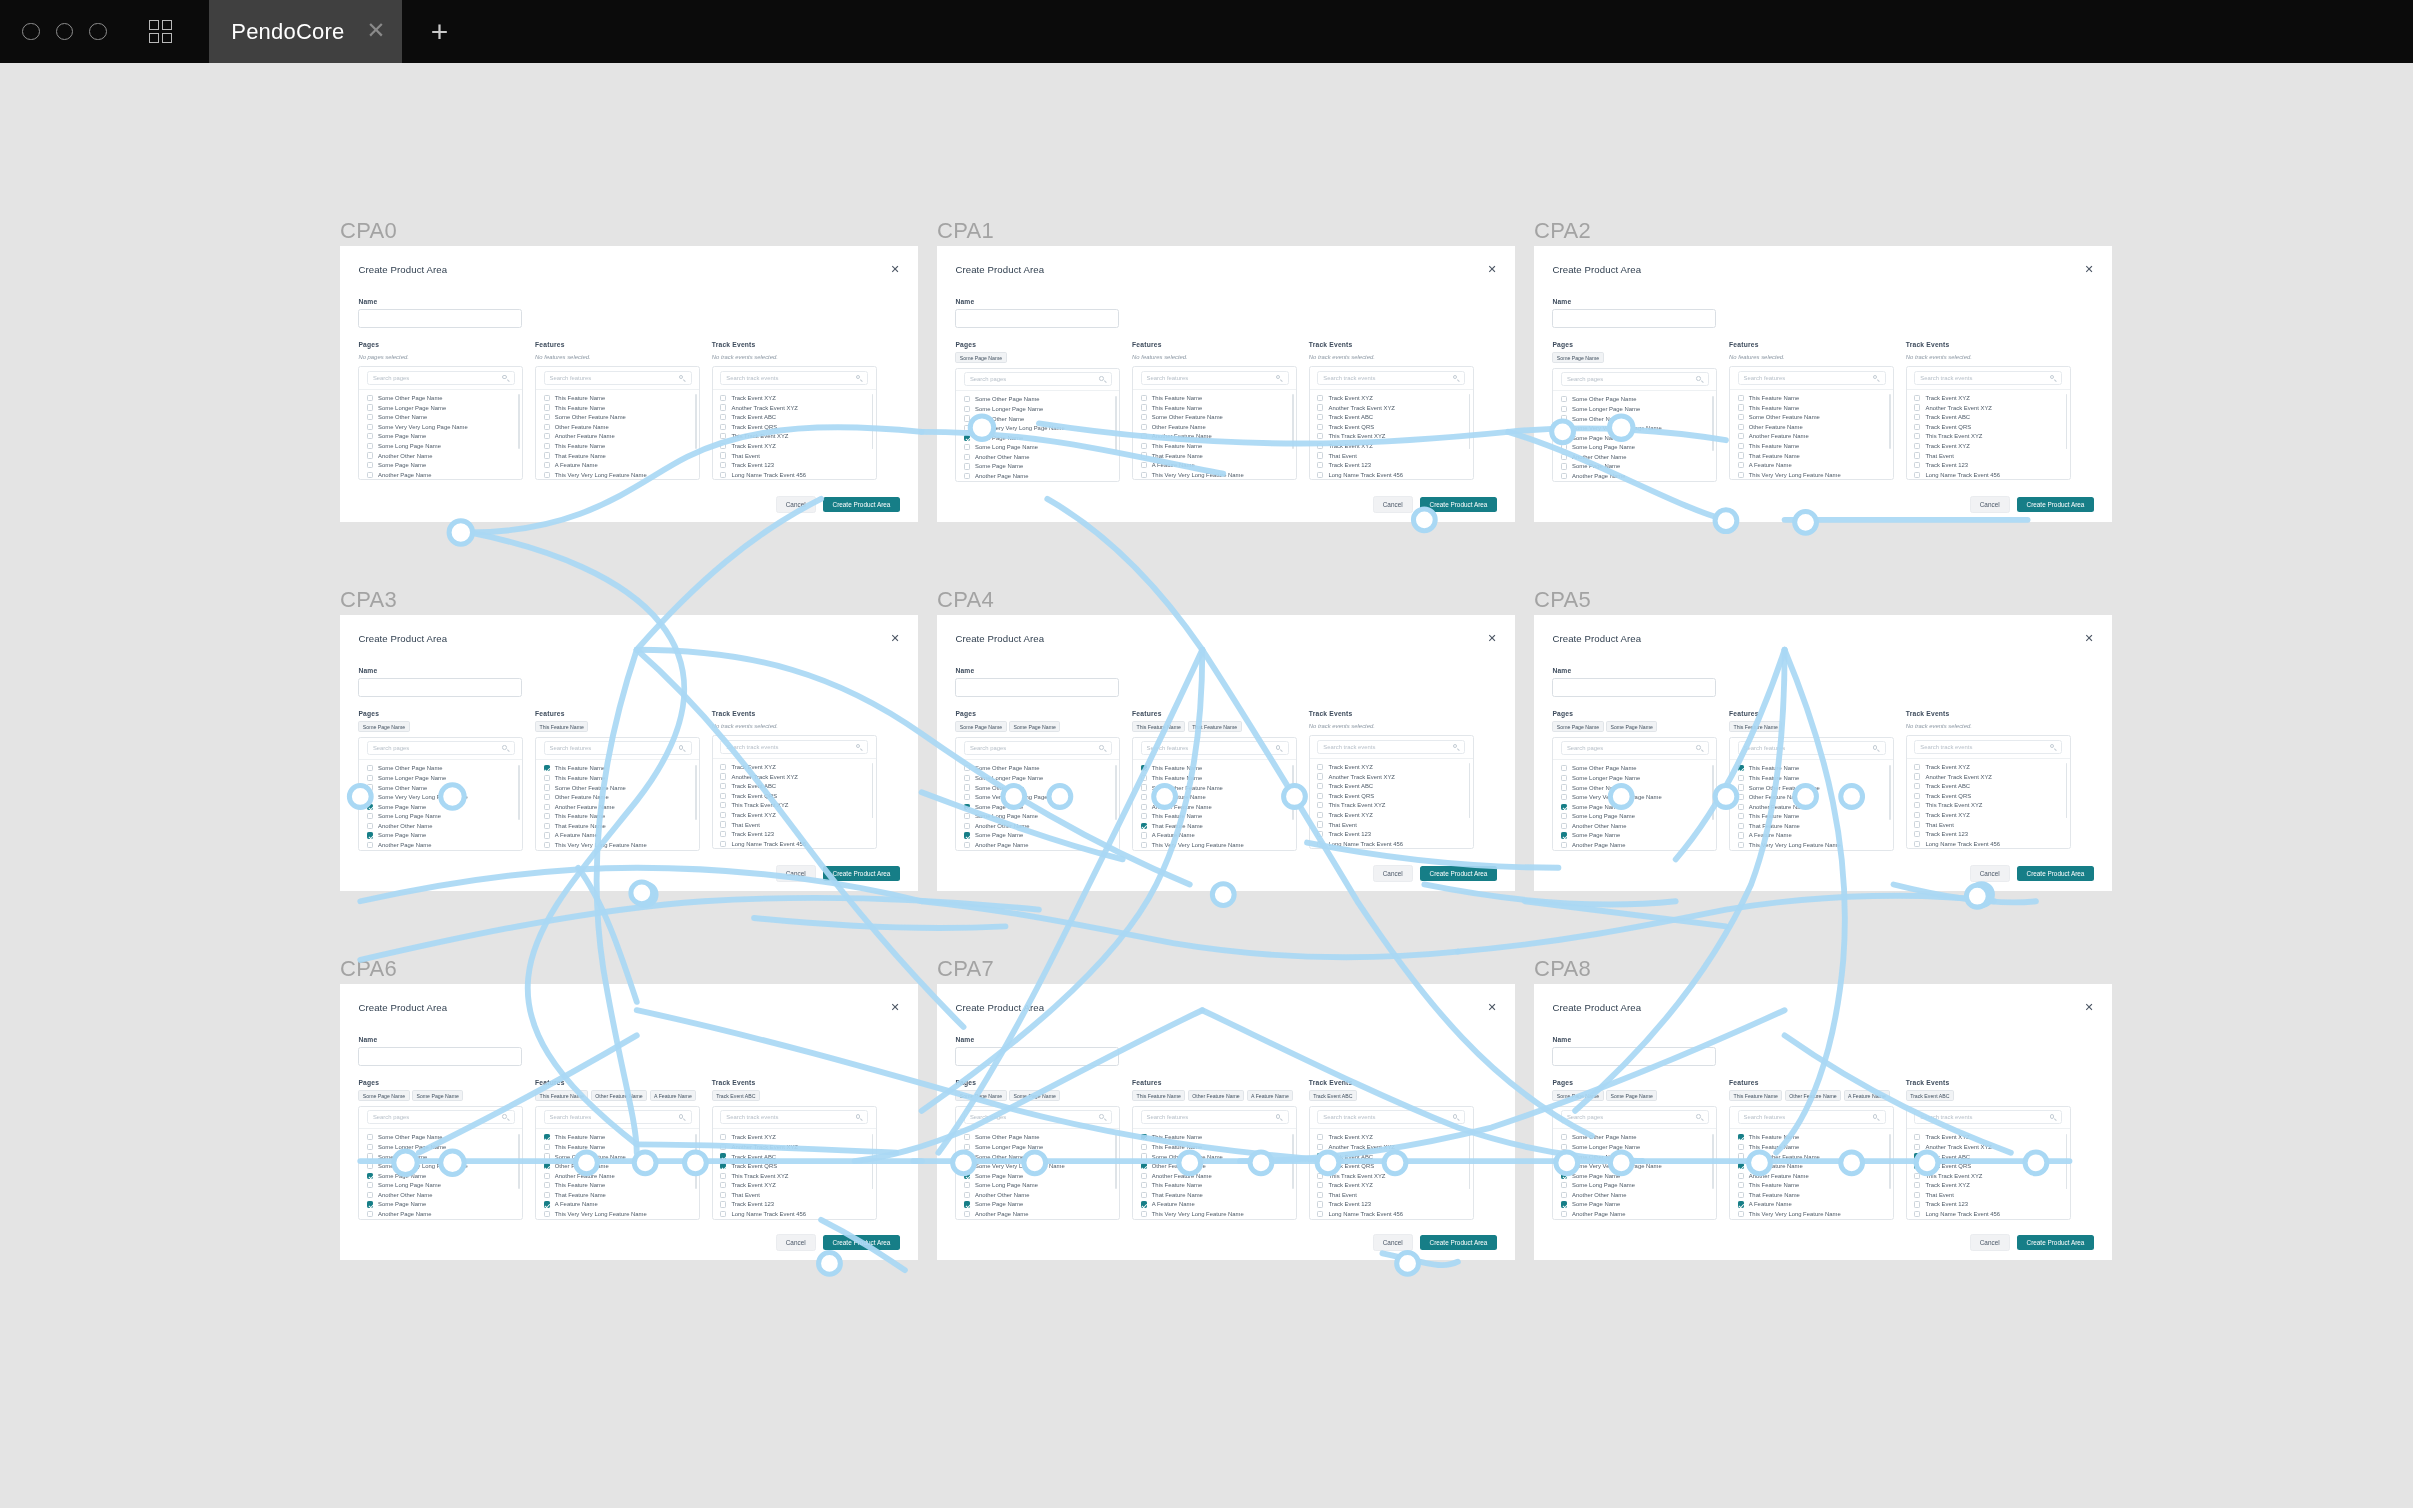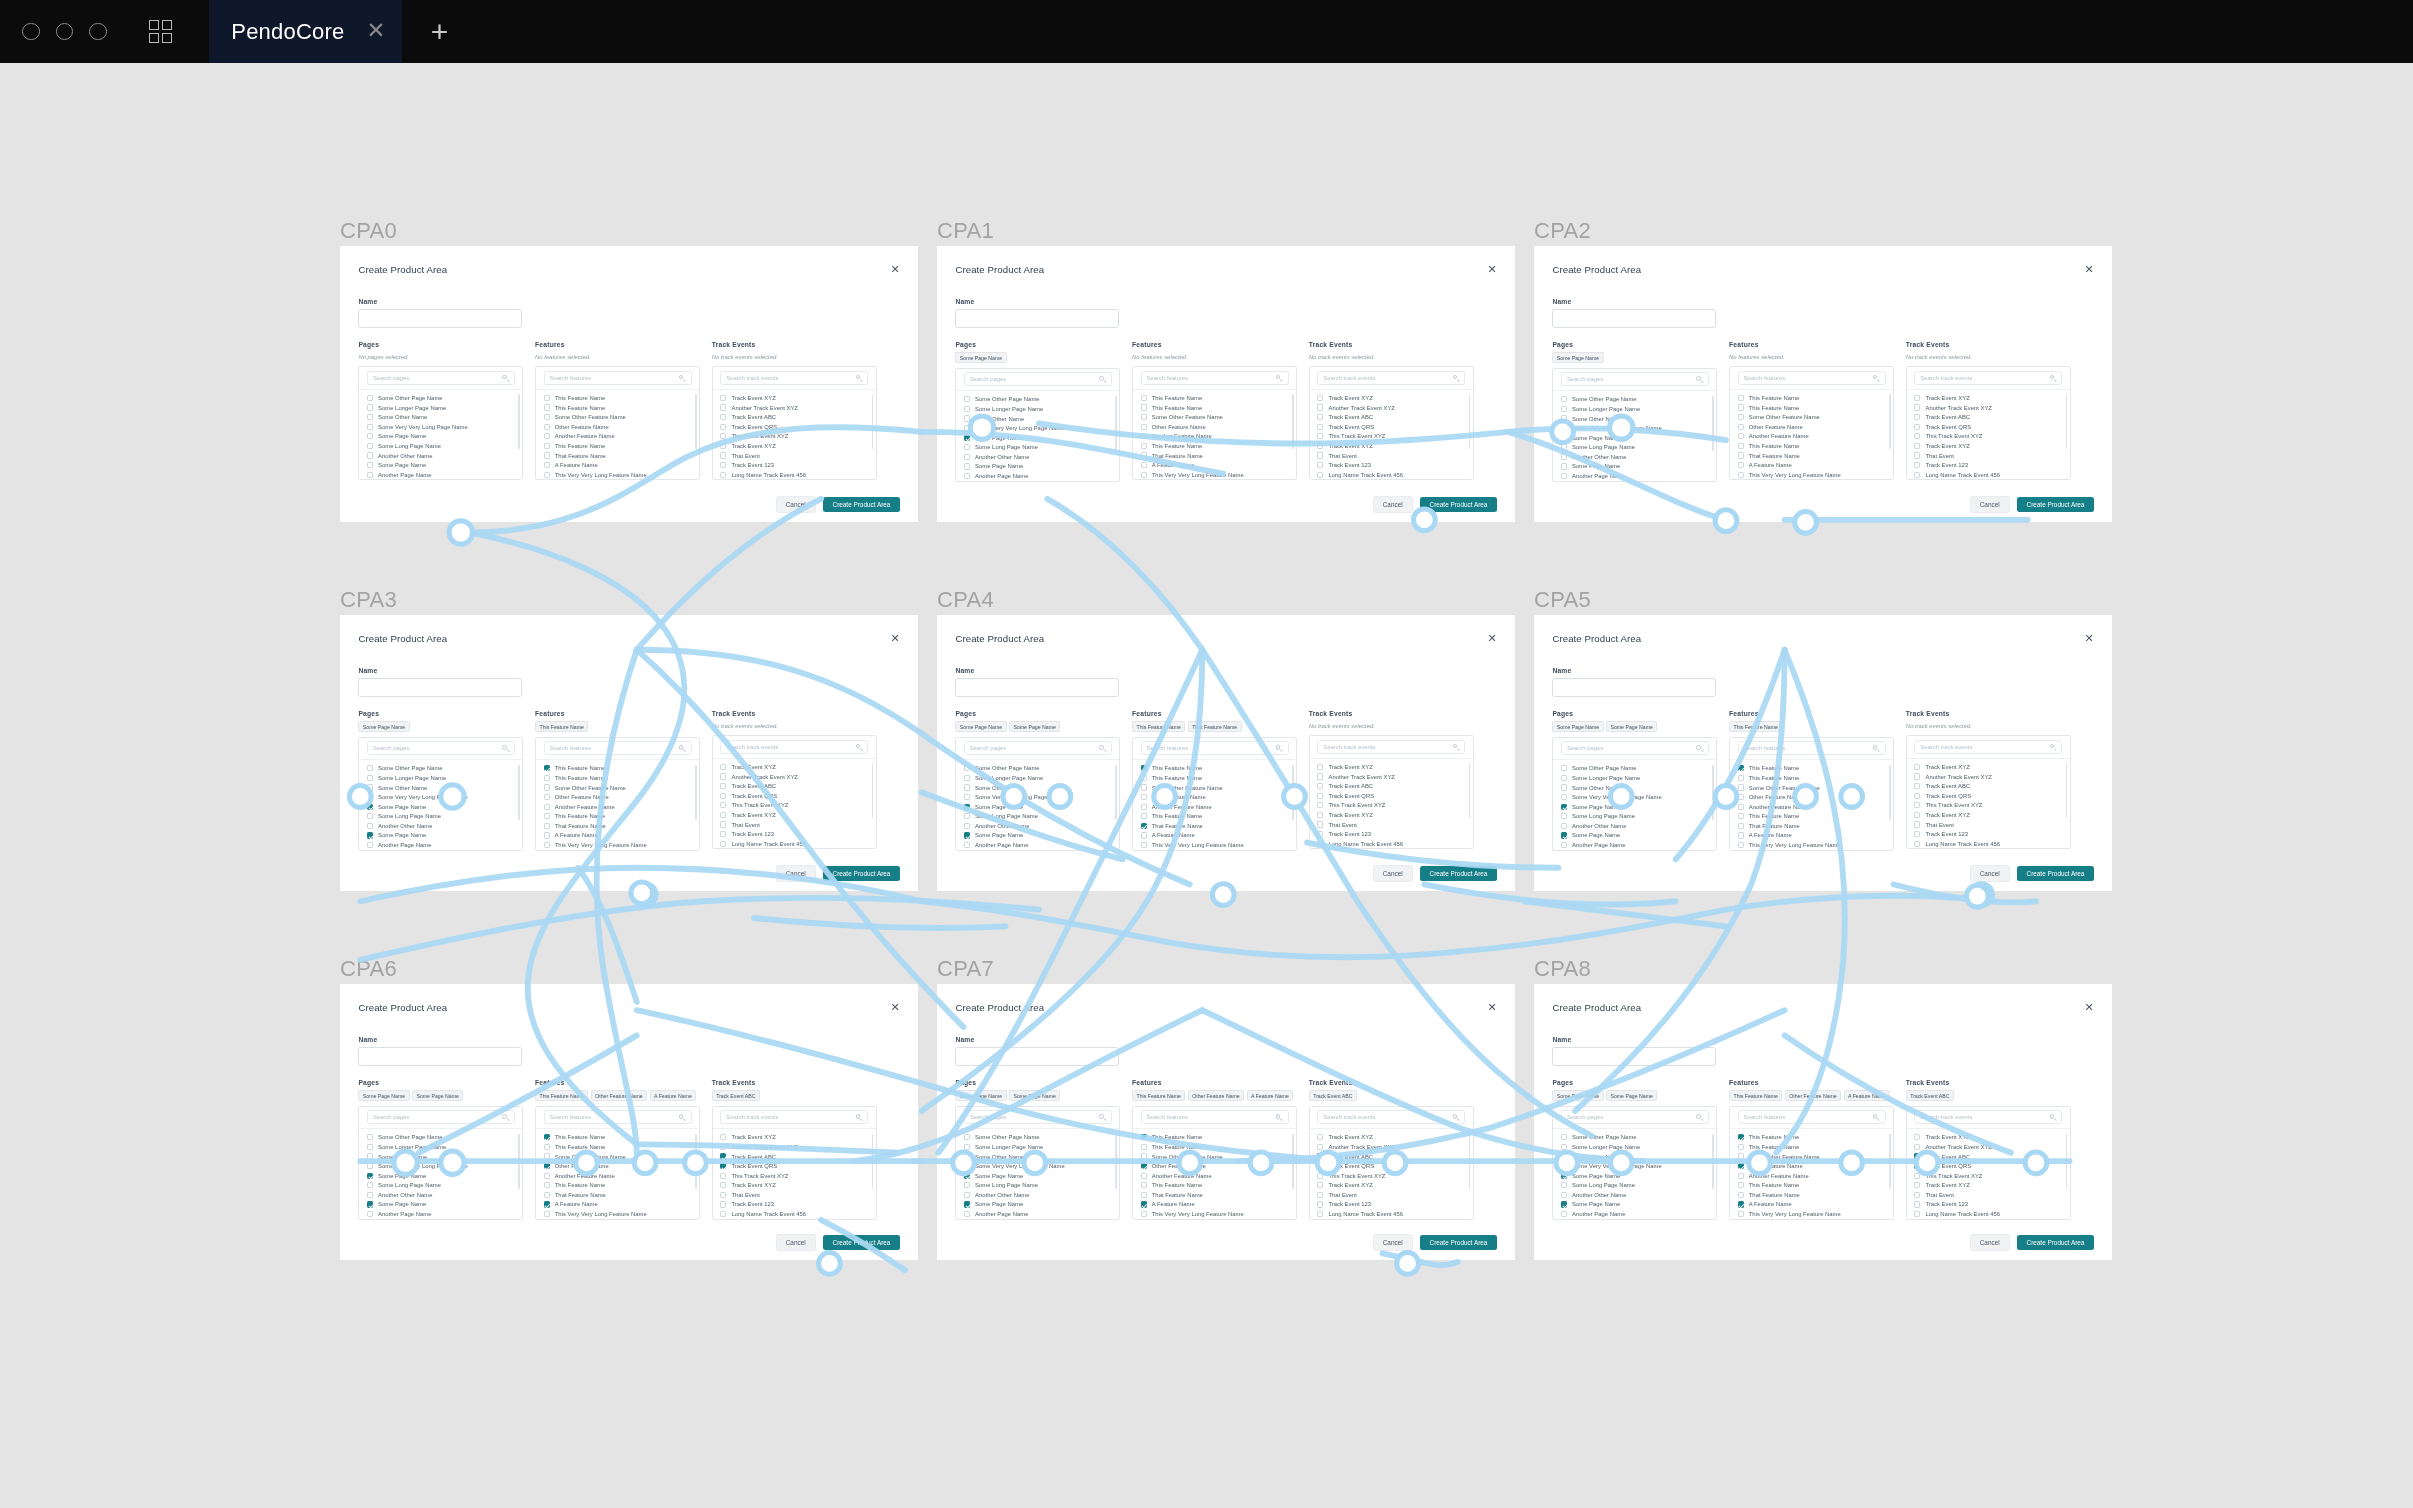--- a/index.html
+++ b/index.html
@@ -14,21 +14,21 @@
   #titlebar {
     position: absolute; top: 0; left: 0; width: 2413px; height: 63px;
     background: #0b0b0b; display: flex; align-items: center;
   }
   .tl-dots { display: flex; align-items: center; gap: 16px; margin-left: 22px; }
   .tl-dot { width: 17.6px; height: 17.6px; border-radius: 50%; border: 1.7px solid #8e8e8e; }
   .grid-ico { margin-left: 42px; width: 23.5px; height: 23.5px; display: grid;
     grid-template-columns: 10px 10px; grid-template-rows: 10px 10px; gap: 3.4px; }
   .grid-ico i { border: 1.7px solid #b9b9b9; display: block; }
   .tab {
-    margin-left: 37px; height: 63px; min-width: 155px; background: #0f172a;
+    margin-left: 37px; height: 63px; min-width: 155px; background: #404040;
     display: flex; align-items: center; padding: 0 17px 0 22px; gap: 22px;
   }
   .tab-title { color: #ffffff; font-size: 22px; letter-spacing: 0.2px; }
   .tab-x { color: #8a8a8a; font-size: 22.6px; line-height: 1; }
   .tab-plus { margin-left: 28.5px; color: #c9c9c9; font-size: 30px; line-height: 1; font-weight: 300; }
 
   
   #canvas { position: absolute; top: 63px; left: 0; width: 2413px; height: 1446px; background: #e4e4e4; }
 
   #grid {

